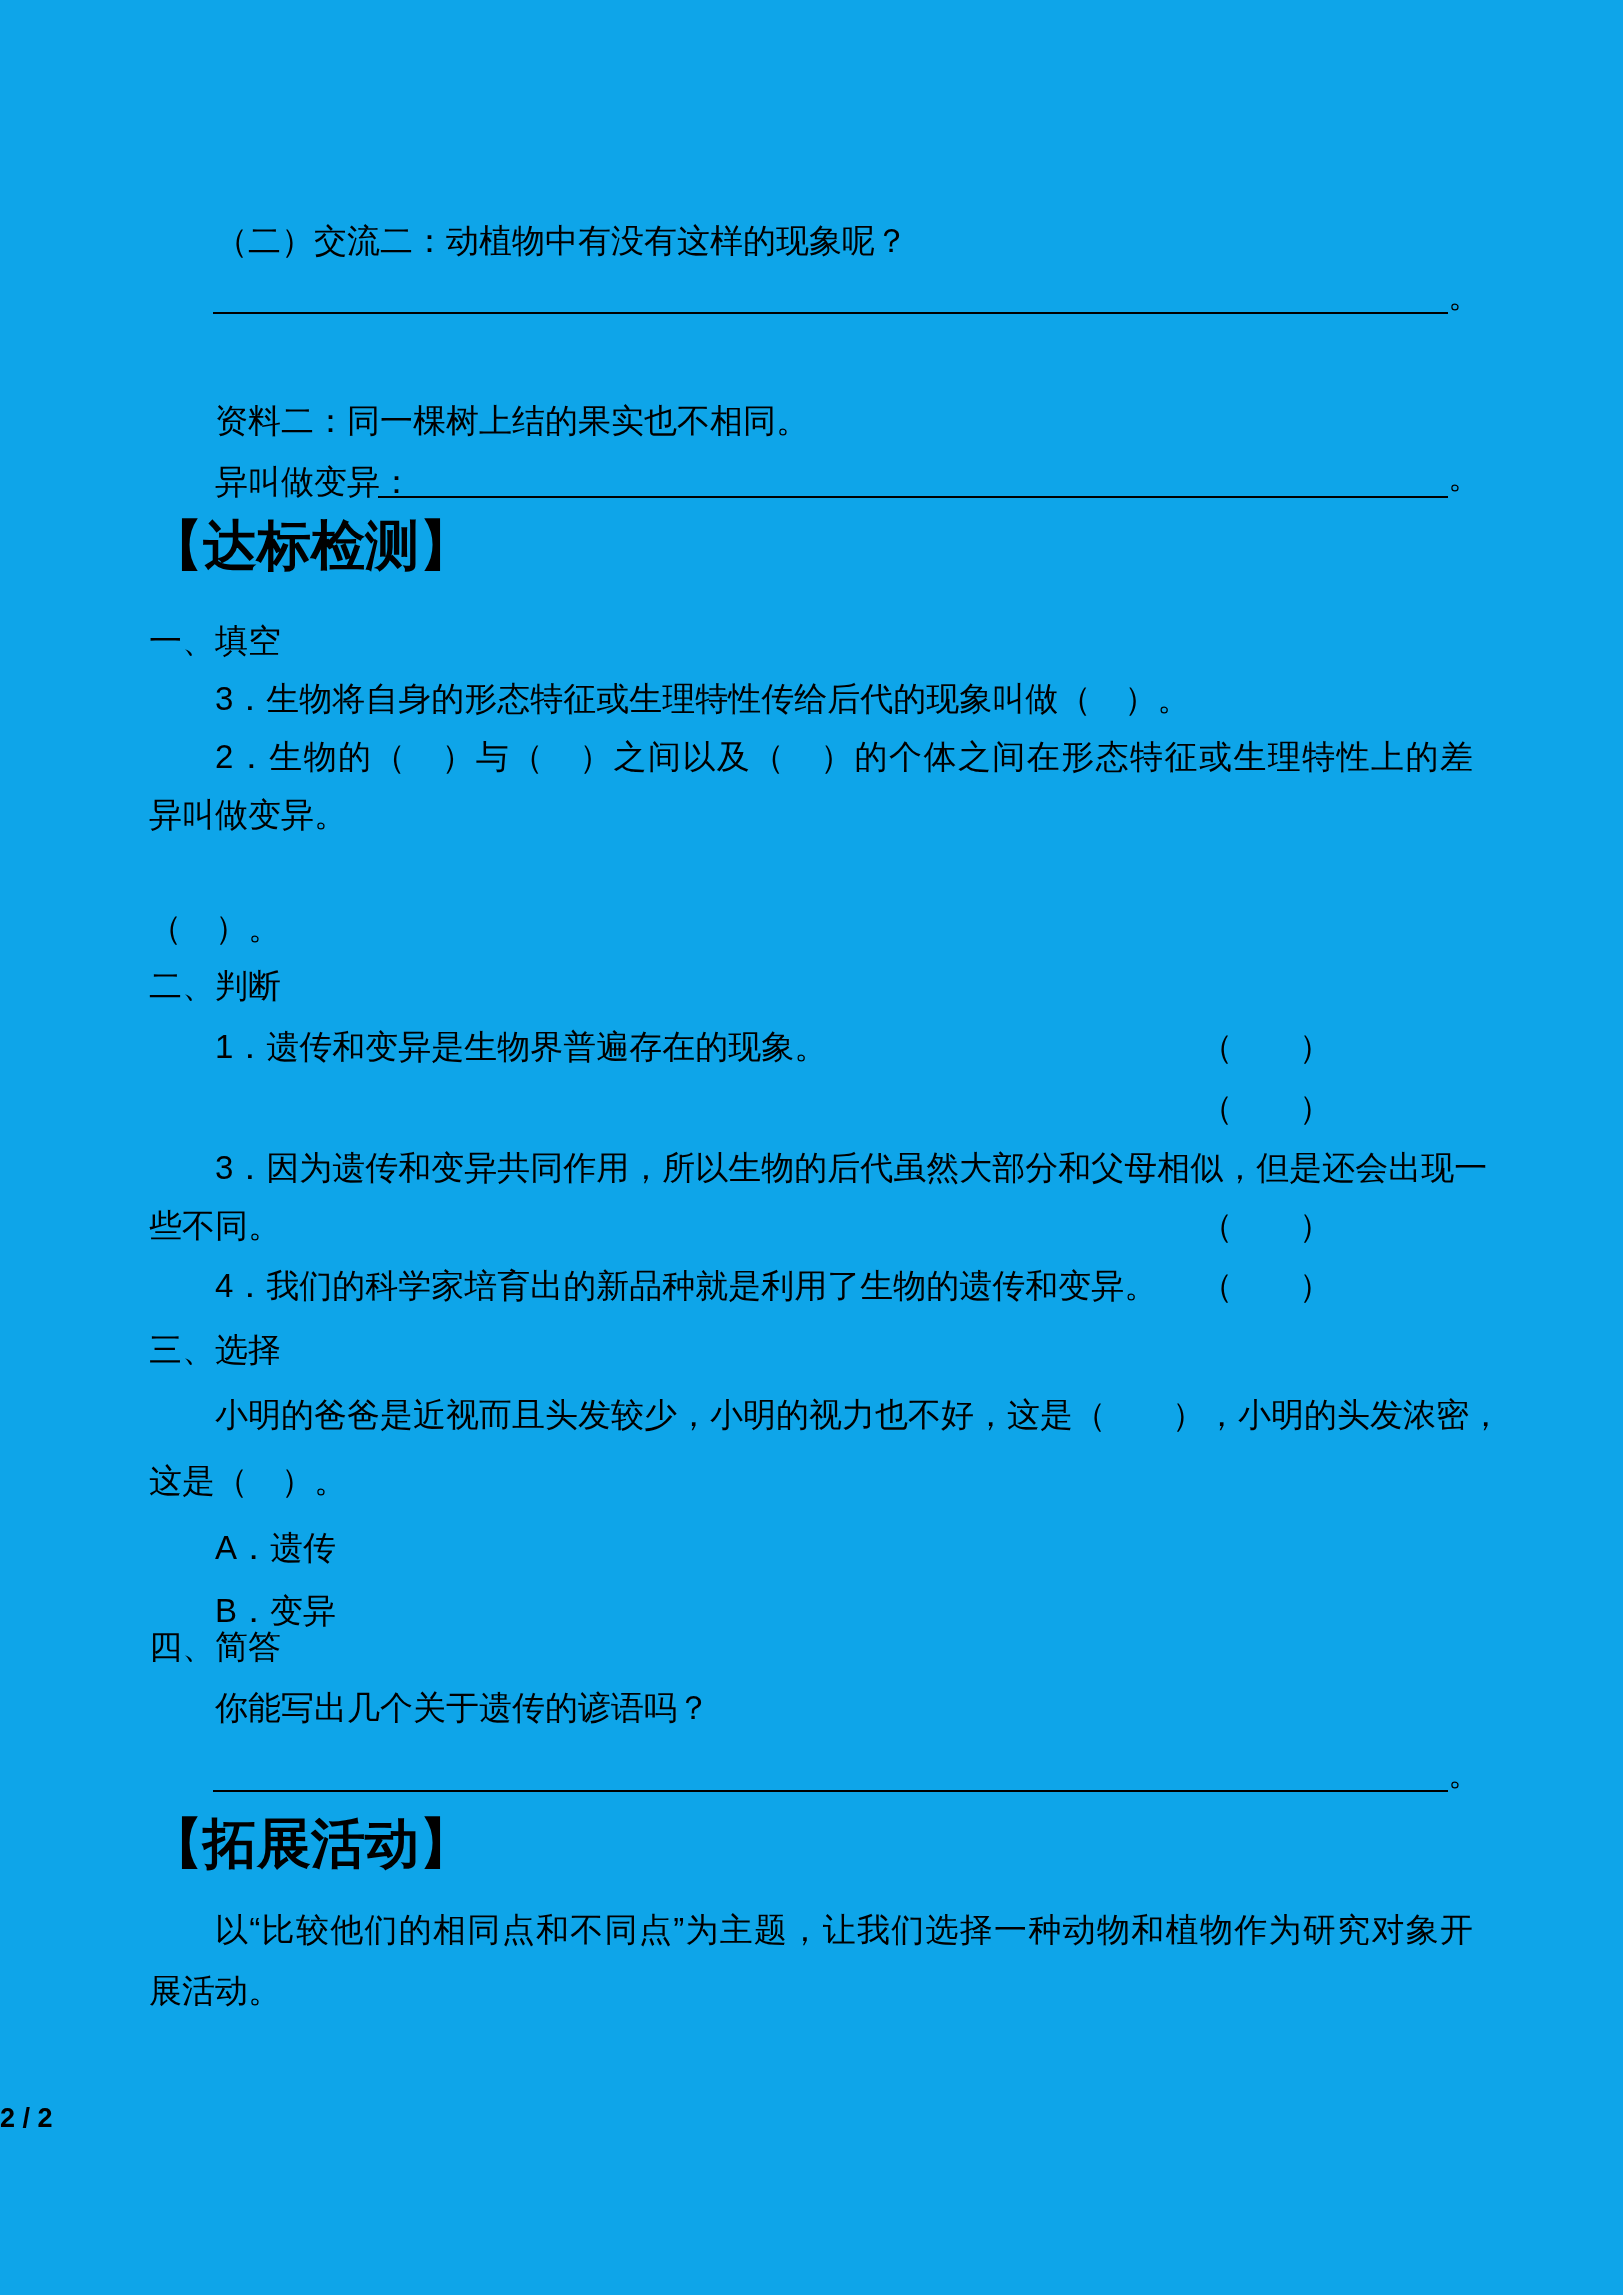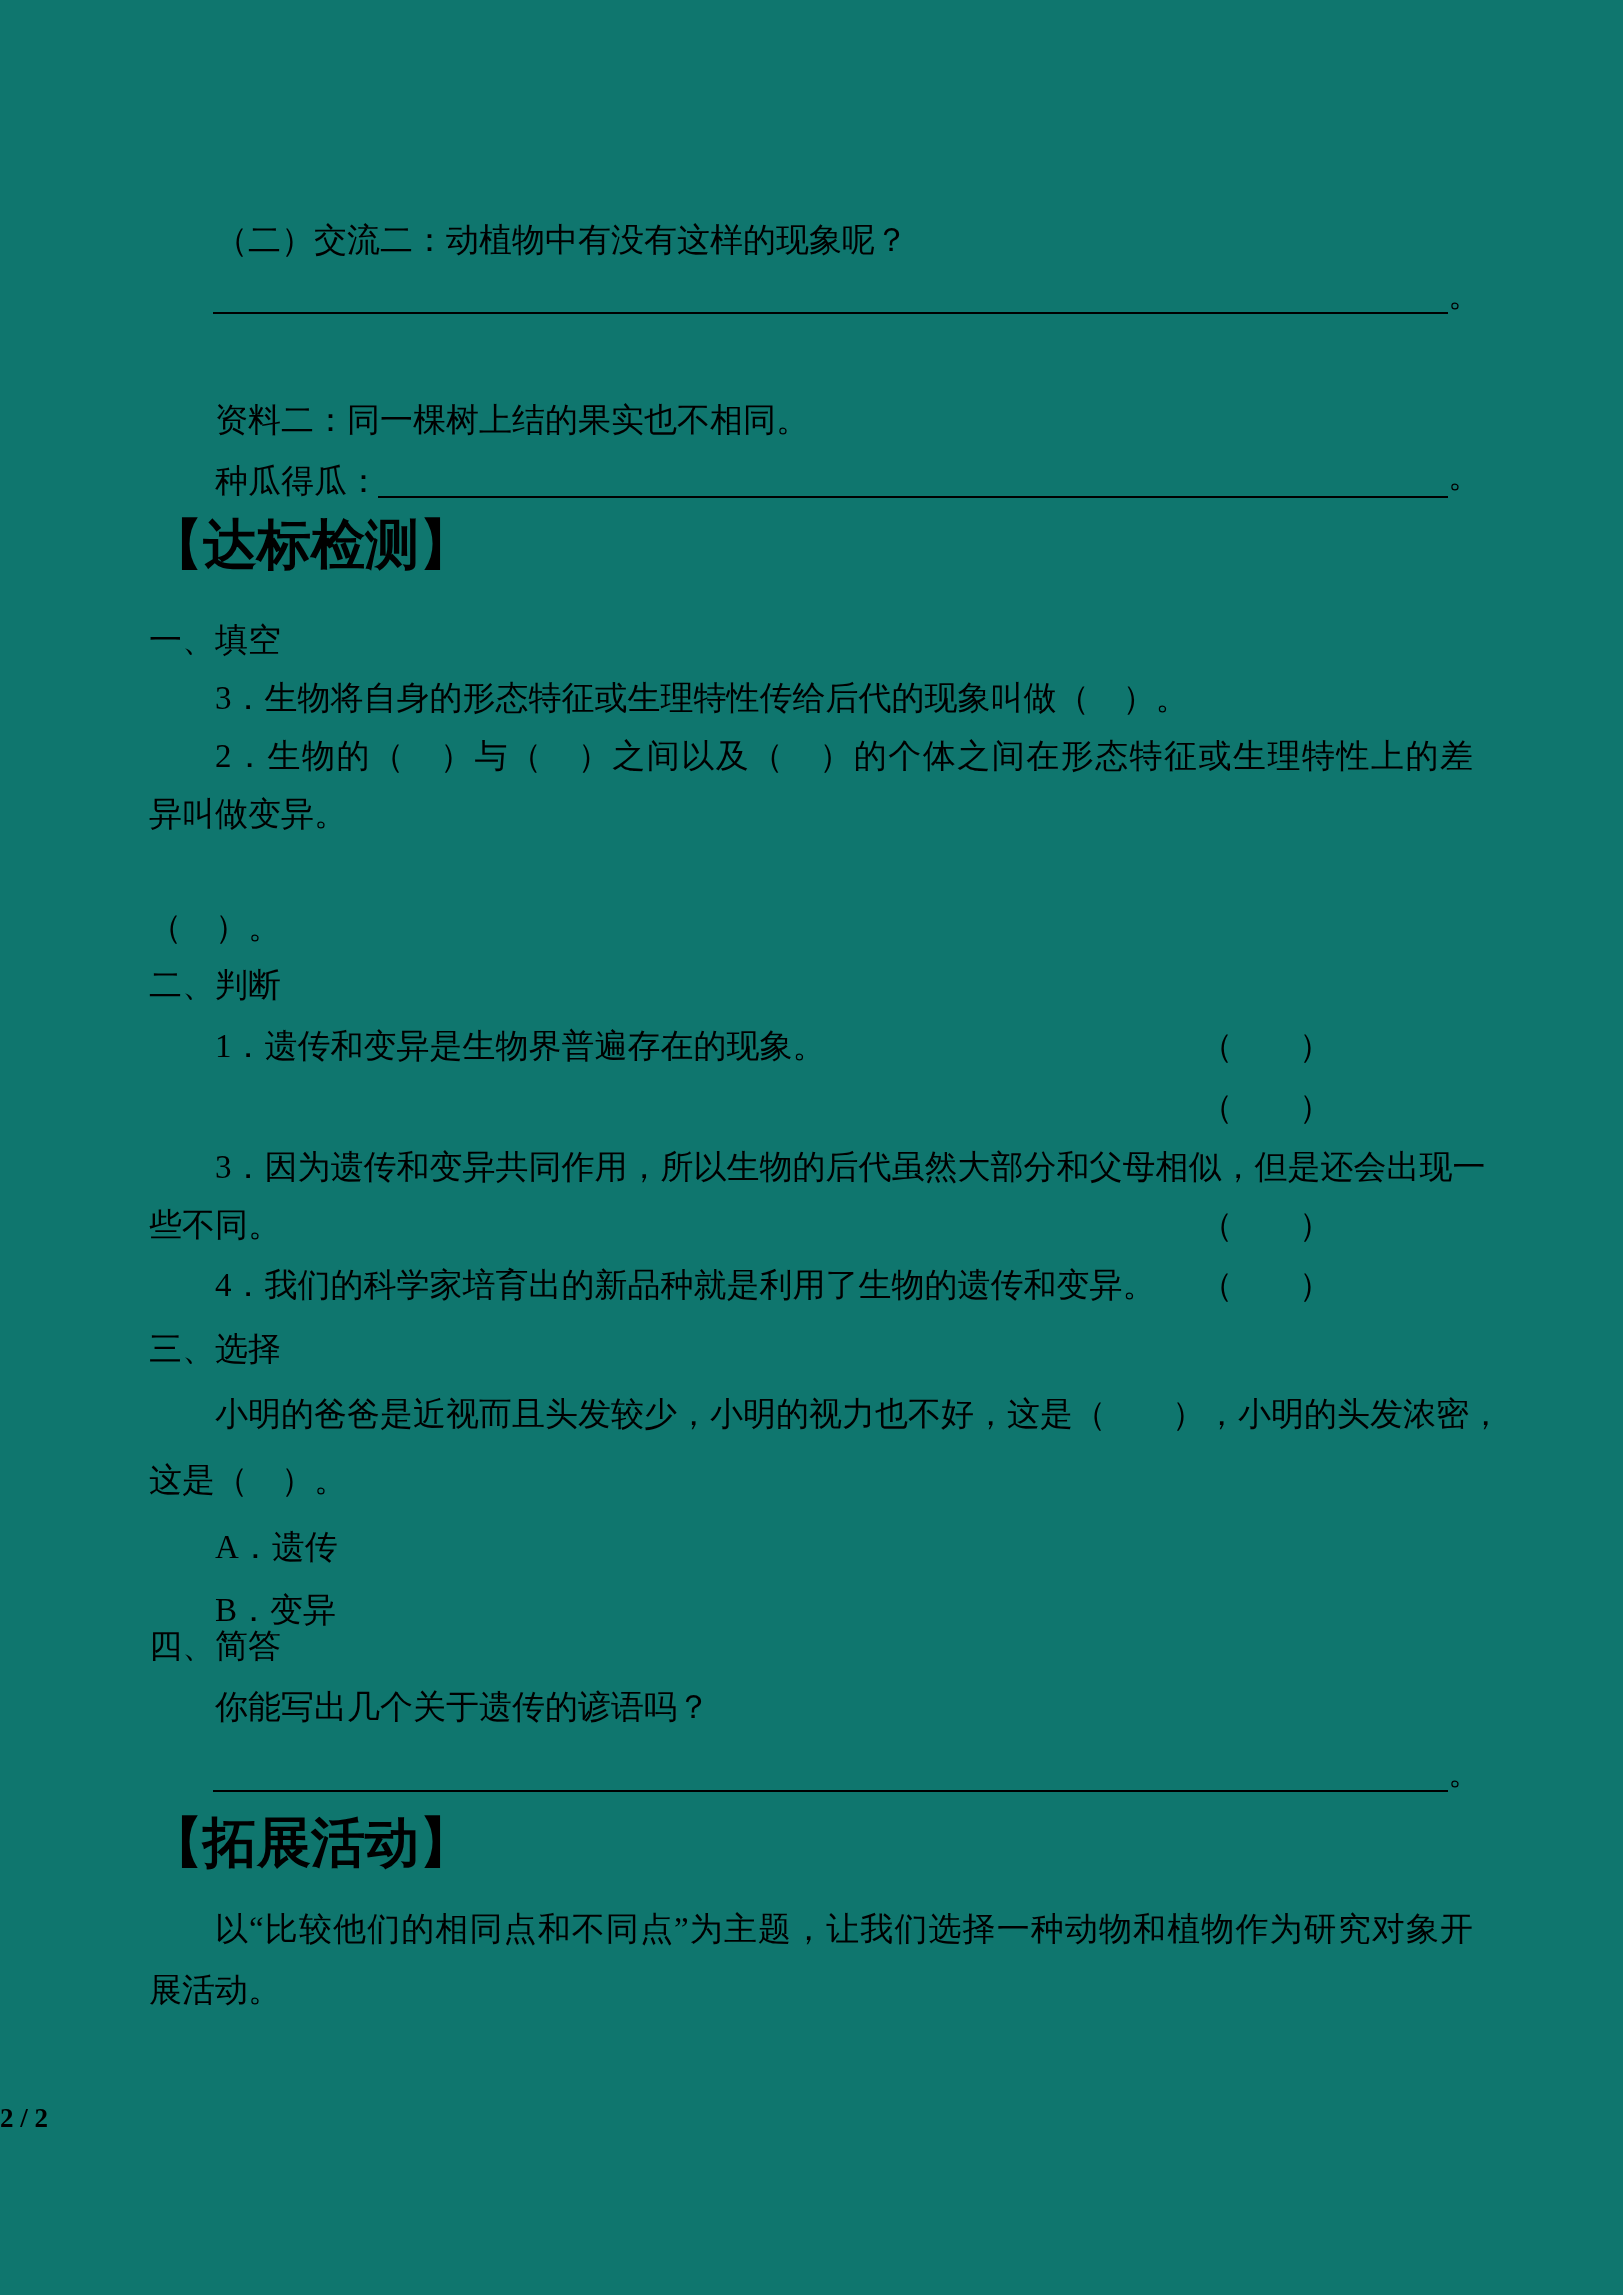--- a/index.html
+++ b/index.html
@@ -4,23 +4,23 @@
 <style>
   html, body {
     margin: 0;
     padding: 0;
     background: #ffffff;
   }
   .page {
     position: relative;
     width: 1623px;
     height: 2295px;
-    background: #0f766e;
+    background: #0ea5e9;
     color: #000000;
-    font-family: Liberation Serif, serif;
+    font-family: Liberation Sans, sans-serif;
     overflow: hidden;
   }
   .line {
     position: absolute;
     left: 149px;
     width: 1324px;
     font-size: 33px;
     line-height: 37px;
     white-space: nowrap;
     box-sizing: border-box;
@@ -68,21 +68,21 @@
 
 <div class="page">
 
   <div class="line indent" style="top:222px">（二）交流二：动植物中有没有这样的现象呢？</div>
 
   <div class="blank-underline" style="left:213px; width:1235px; top:282px"></div>
   <span class="period-float" style="left:1448px; top:277px">。</span>
 
   <div class="line indent" style="top:402px">资料二：同一棵树上结的果实也不相同。</div>
 
-  <div class="line indent" style="top:463px">种瓜得瓜：</div>
+  <div class="line indent" style="top:463px">异叫做变异：</div>
   <div class="blank-underline" style="left:378px; width:1070px; top:466px"></div>
   <span class="period-float" style="left:1448px; top:458px">。</span>
 
   <div class="line heading" style="top:522px">【达标检测】</div>
 
   <div class="line" style="top:622px">一、填空</div>
   <div class="line indent" style="top:680px">3．生物将自身的形态特征或生理特性传给后代的现象叫做（　）。</div>
   <div class="line indent justify" style="top:738px">2．生物的（　）与（　）之间以及（　）的个体之间在形态特征或生理特性上的差</div>
   <div class="line" style="top:796px">异叫做变异。</div>
   <div class="line" style="top:909px">（　）。</div>

